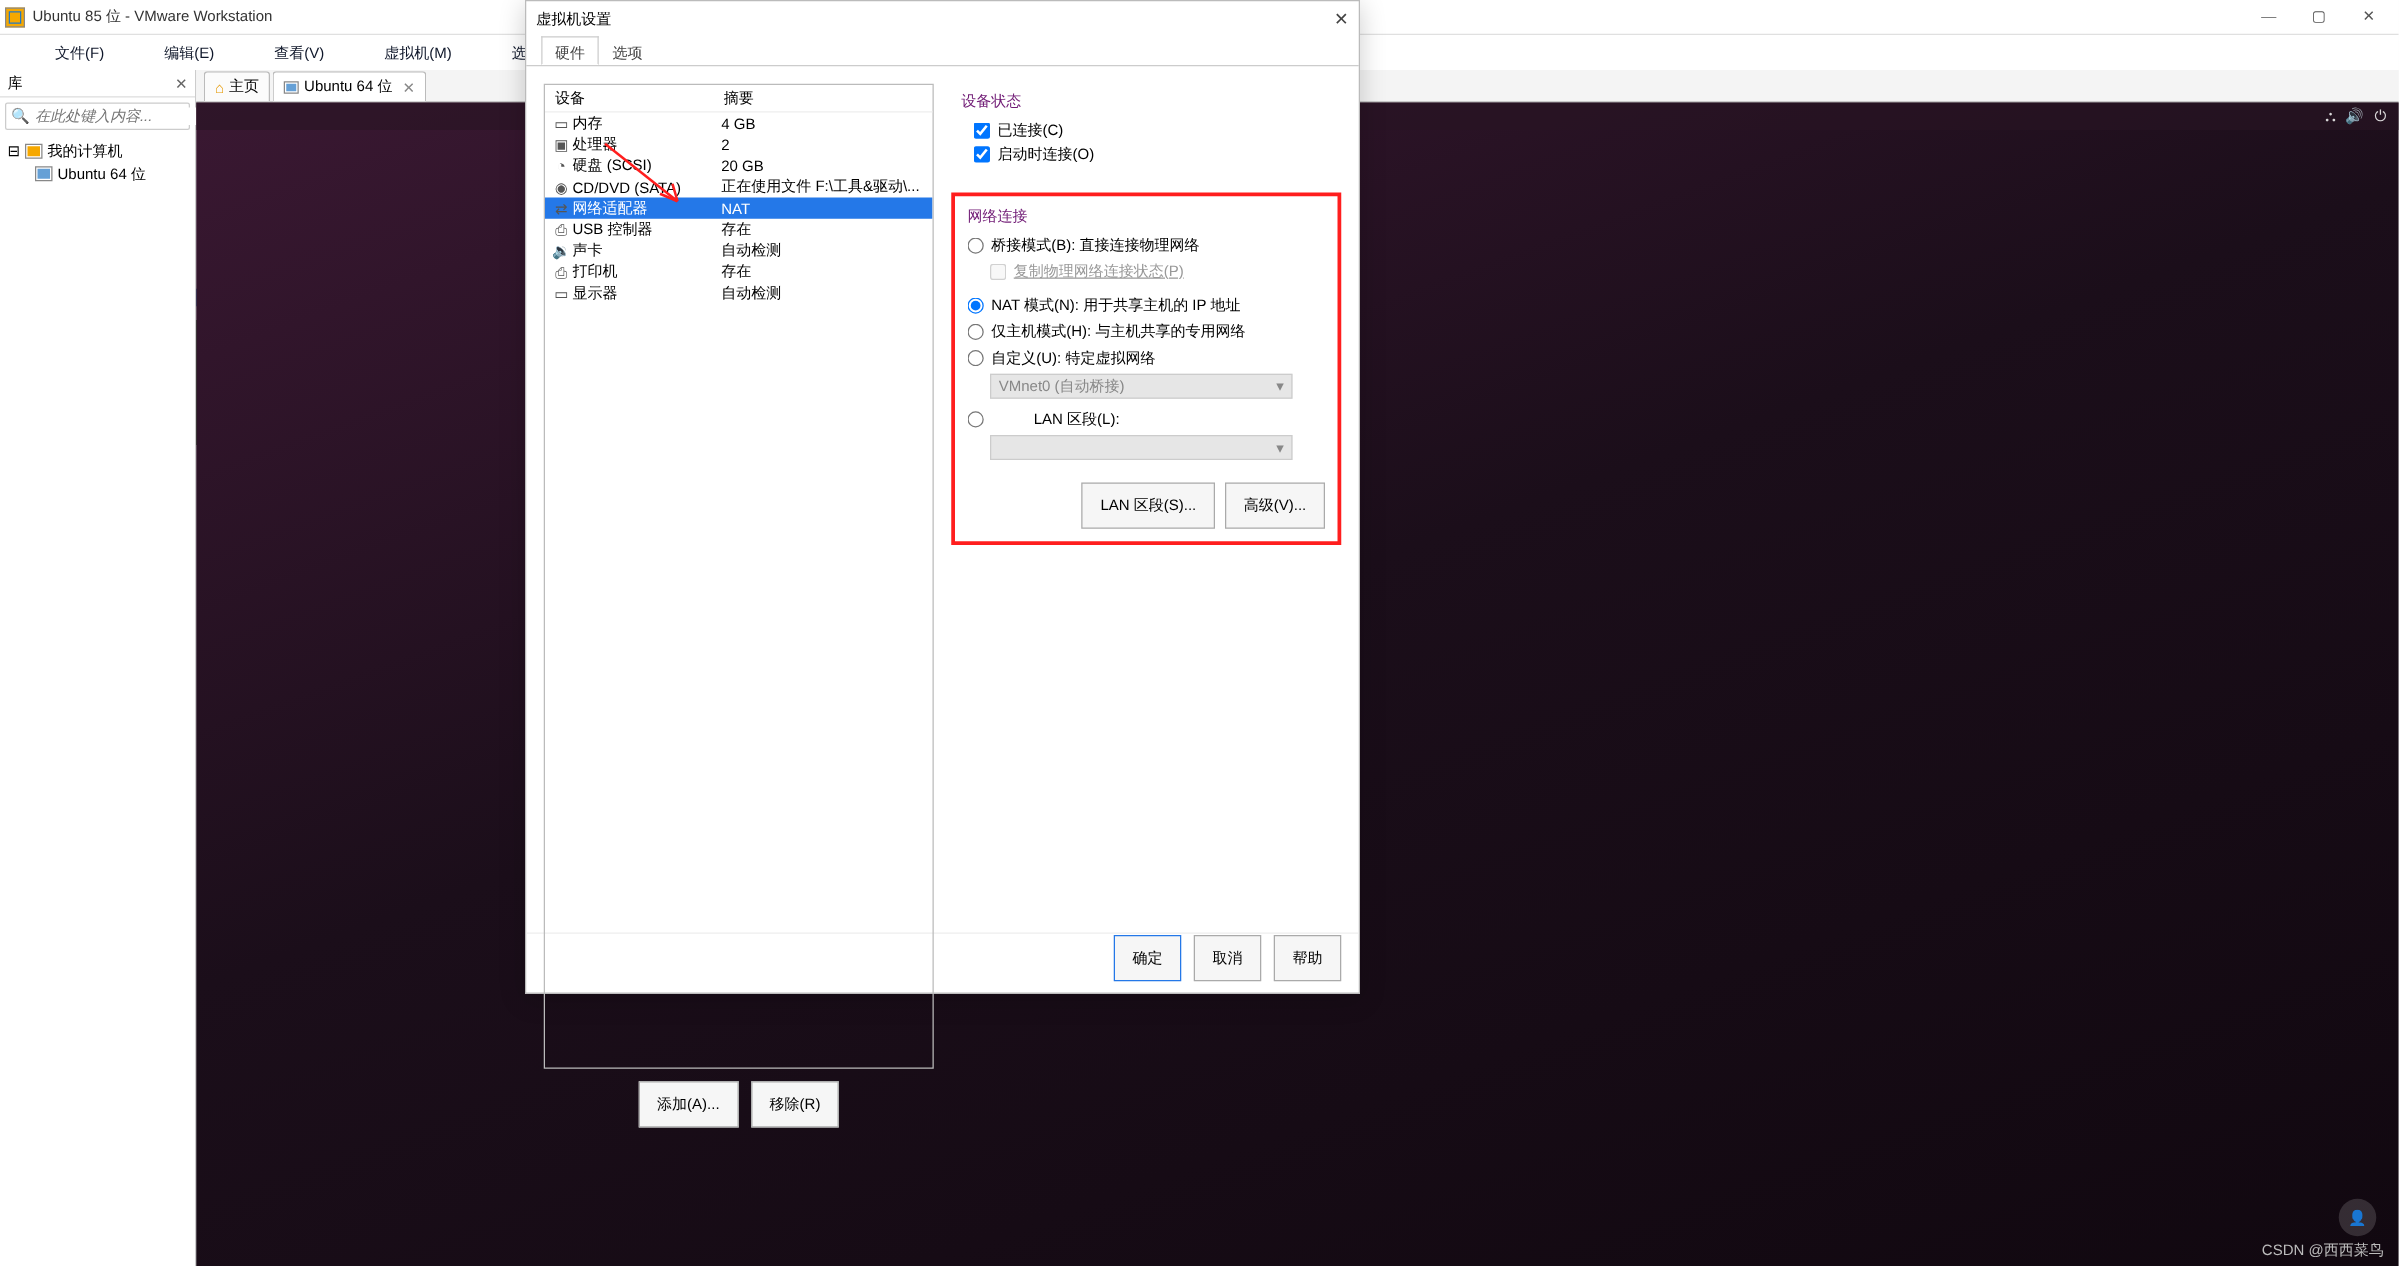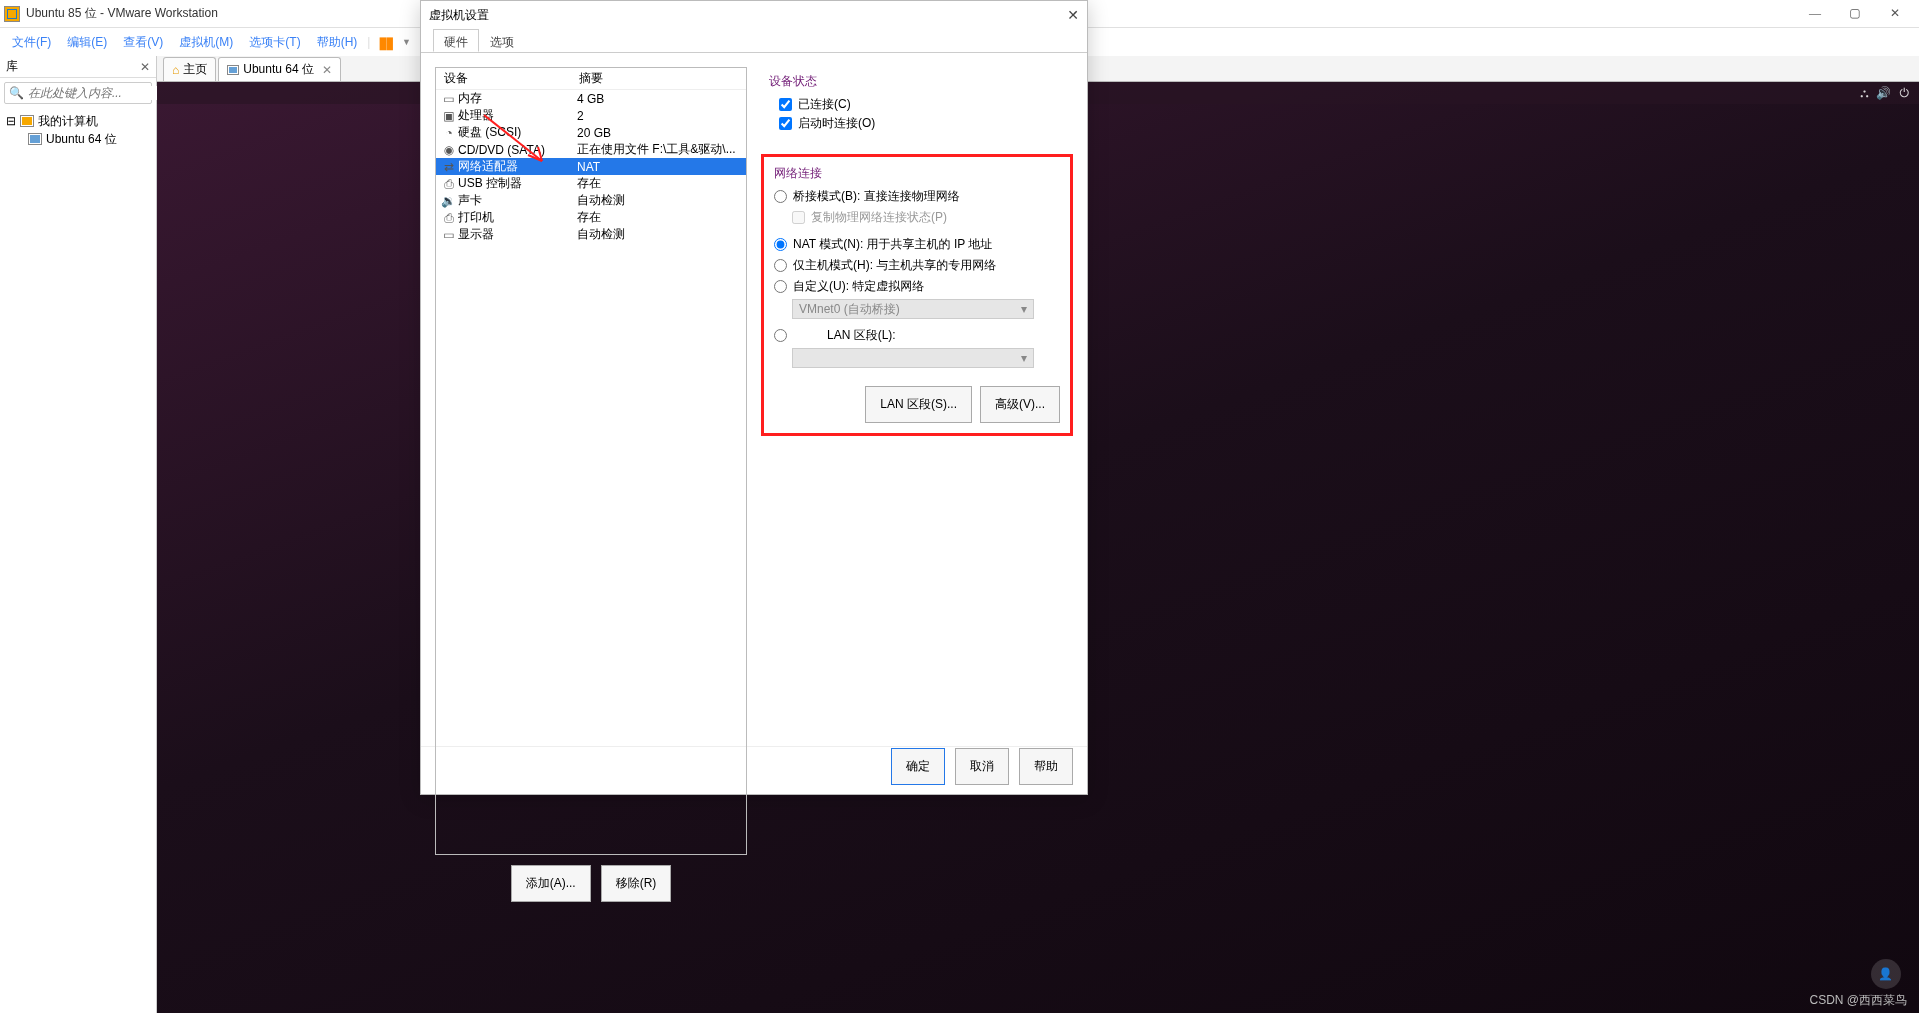--- a/index.html
+++ b/index.html
@@ -6,21 +6,21 @@
 body { background: #fff; overflow: hidden; width: 1919px; height: 1013px; position: relative; }
 
 .titlebar { height: 28px; background: #fff; display: flex; align-items: center; padding: 0 4px; border-bottom: 1px solid #e0e0e0; }
 .titlebar .app-icon { width: 16px; height: 16px; margin-right: 6px; background: #f6a800; border: 1px solid #888; display: inline-block; position: relative; }
 .titlebar .app-icon:after { content:""; position:absolute; inset:2px; border:1px solid #2478c4; }
 .titlebar .title { color: #333; }
 .win-controls { margin-left: auto; display: flex; }
 .win-controls span { width: 40px; text-align: center; cursor: pointer; color: #555; font-family: "Segoe UI Symbol"; }
 
 .menubar { height: 28px; display: flex; align-items: center; padding: 0 6px; gap: 4px; background: #fff; }
-.menubar .mi { padding: 2px 6px; cursor: pointer; color: #3b82f6; }
+.menubar .mi { padding: 2px 6px; cursor: pointer; color: #0f172a; margin-left: 32px; }
 .pause-btn { color: #ff8800; font-weight: bold; letter-spacing: -2px; font-size: 16px; padding: 0 4px; }
 .dropdown-caret { color: #888; font-size: 9px; padding: 0 2px; }
 
 .workspace { display: flex; height: calc(100% - 56px); }
 .sidebar { width: 157px; border-right: 1px solid #ccc; display: flex; flex-direction: column; }
 .sidebar-header { display: flex; align-items: center; height: 22px; padding: 0 6px; border-bottom: 1px solid #ddd; }
 .sidebar-header .lbl { flex: 1; }
 .sidebar-header .close-x { cursor: pointer; color: #666; }
 .sidebar-search { border: 1px solid #ccc; margin: 4px; height: 22px; display: flex; align-items: center; border-radius: 2px; }
 .sidebar-search .mag { padding: 0 4px; color: #666; }
@@ -257,21 +257,21 @@
           <span>启动时连接(O)</span>
         </label>
       </div>
 
       <div class="net-box">
         <div class="grouplabel">网络连接</div>
         <label class="radio">
           <input type="radio" name="net" style="">
           <span>桥接模式(B): 直接连接物理网络</span>
         </label>
-        <label class="chk disabled" style="margin-left:18px;">
+        <label class="chk disabled" style="margin-left:18px;text-decoration:underline;">
           <input type="checkbox" disabled="" style="">
           <span>复制物理网络连接状态(P)</span>
         </label>
         <label class="radio" style="margin-top:10px;">
           <input type="radio" name="net" checked="" style="">
           <span>NAT 模式(N): 用于共享主机的 IP 地址</span>
         </label>
         <label class="radio">
           <input type="radio" name="net" style="">
           <span>仅主机模式(H): 与主机共享的专用网络</span>

